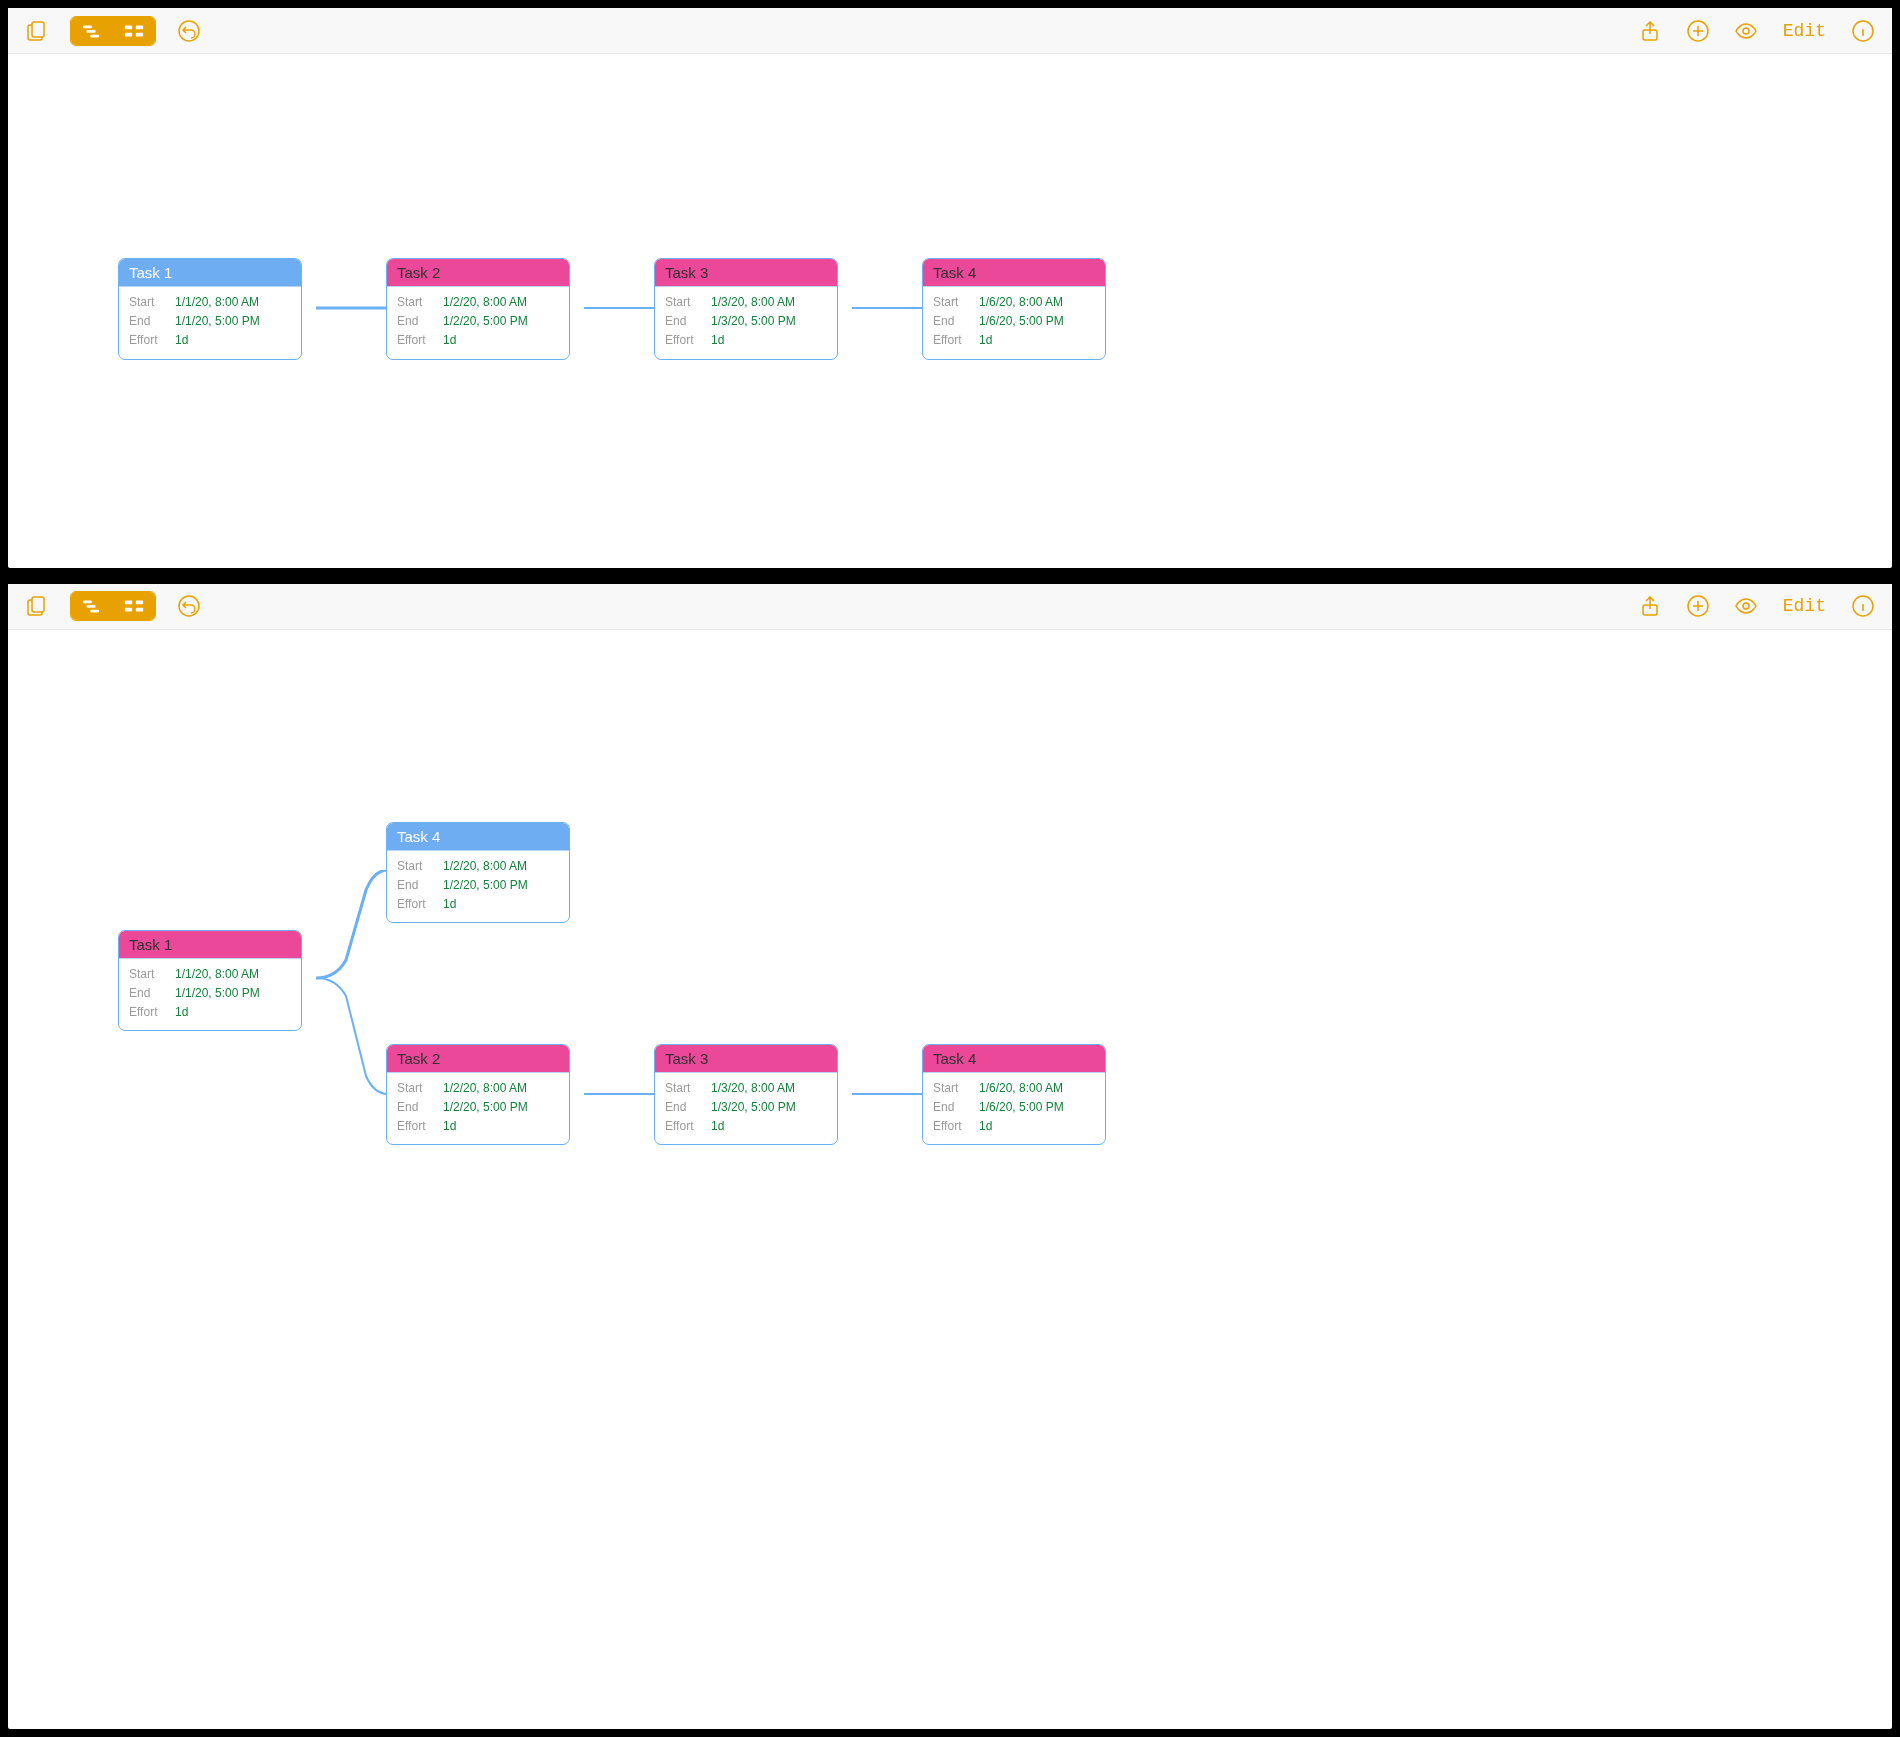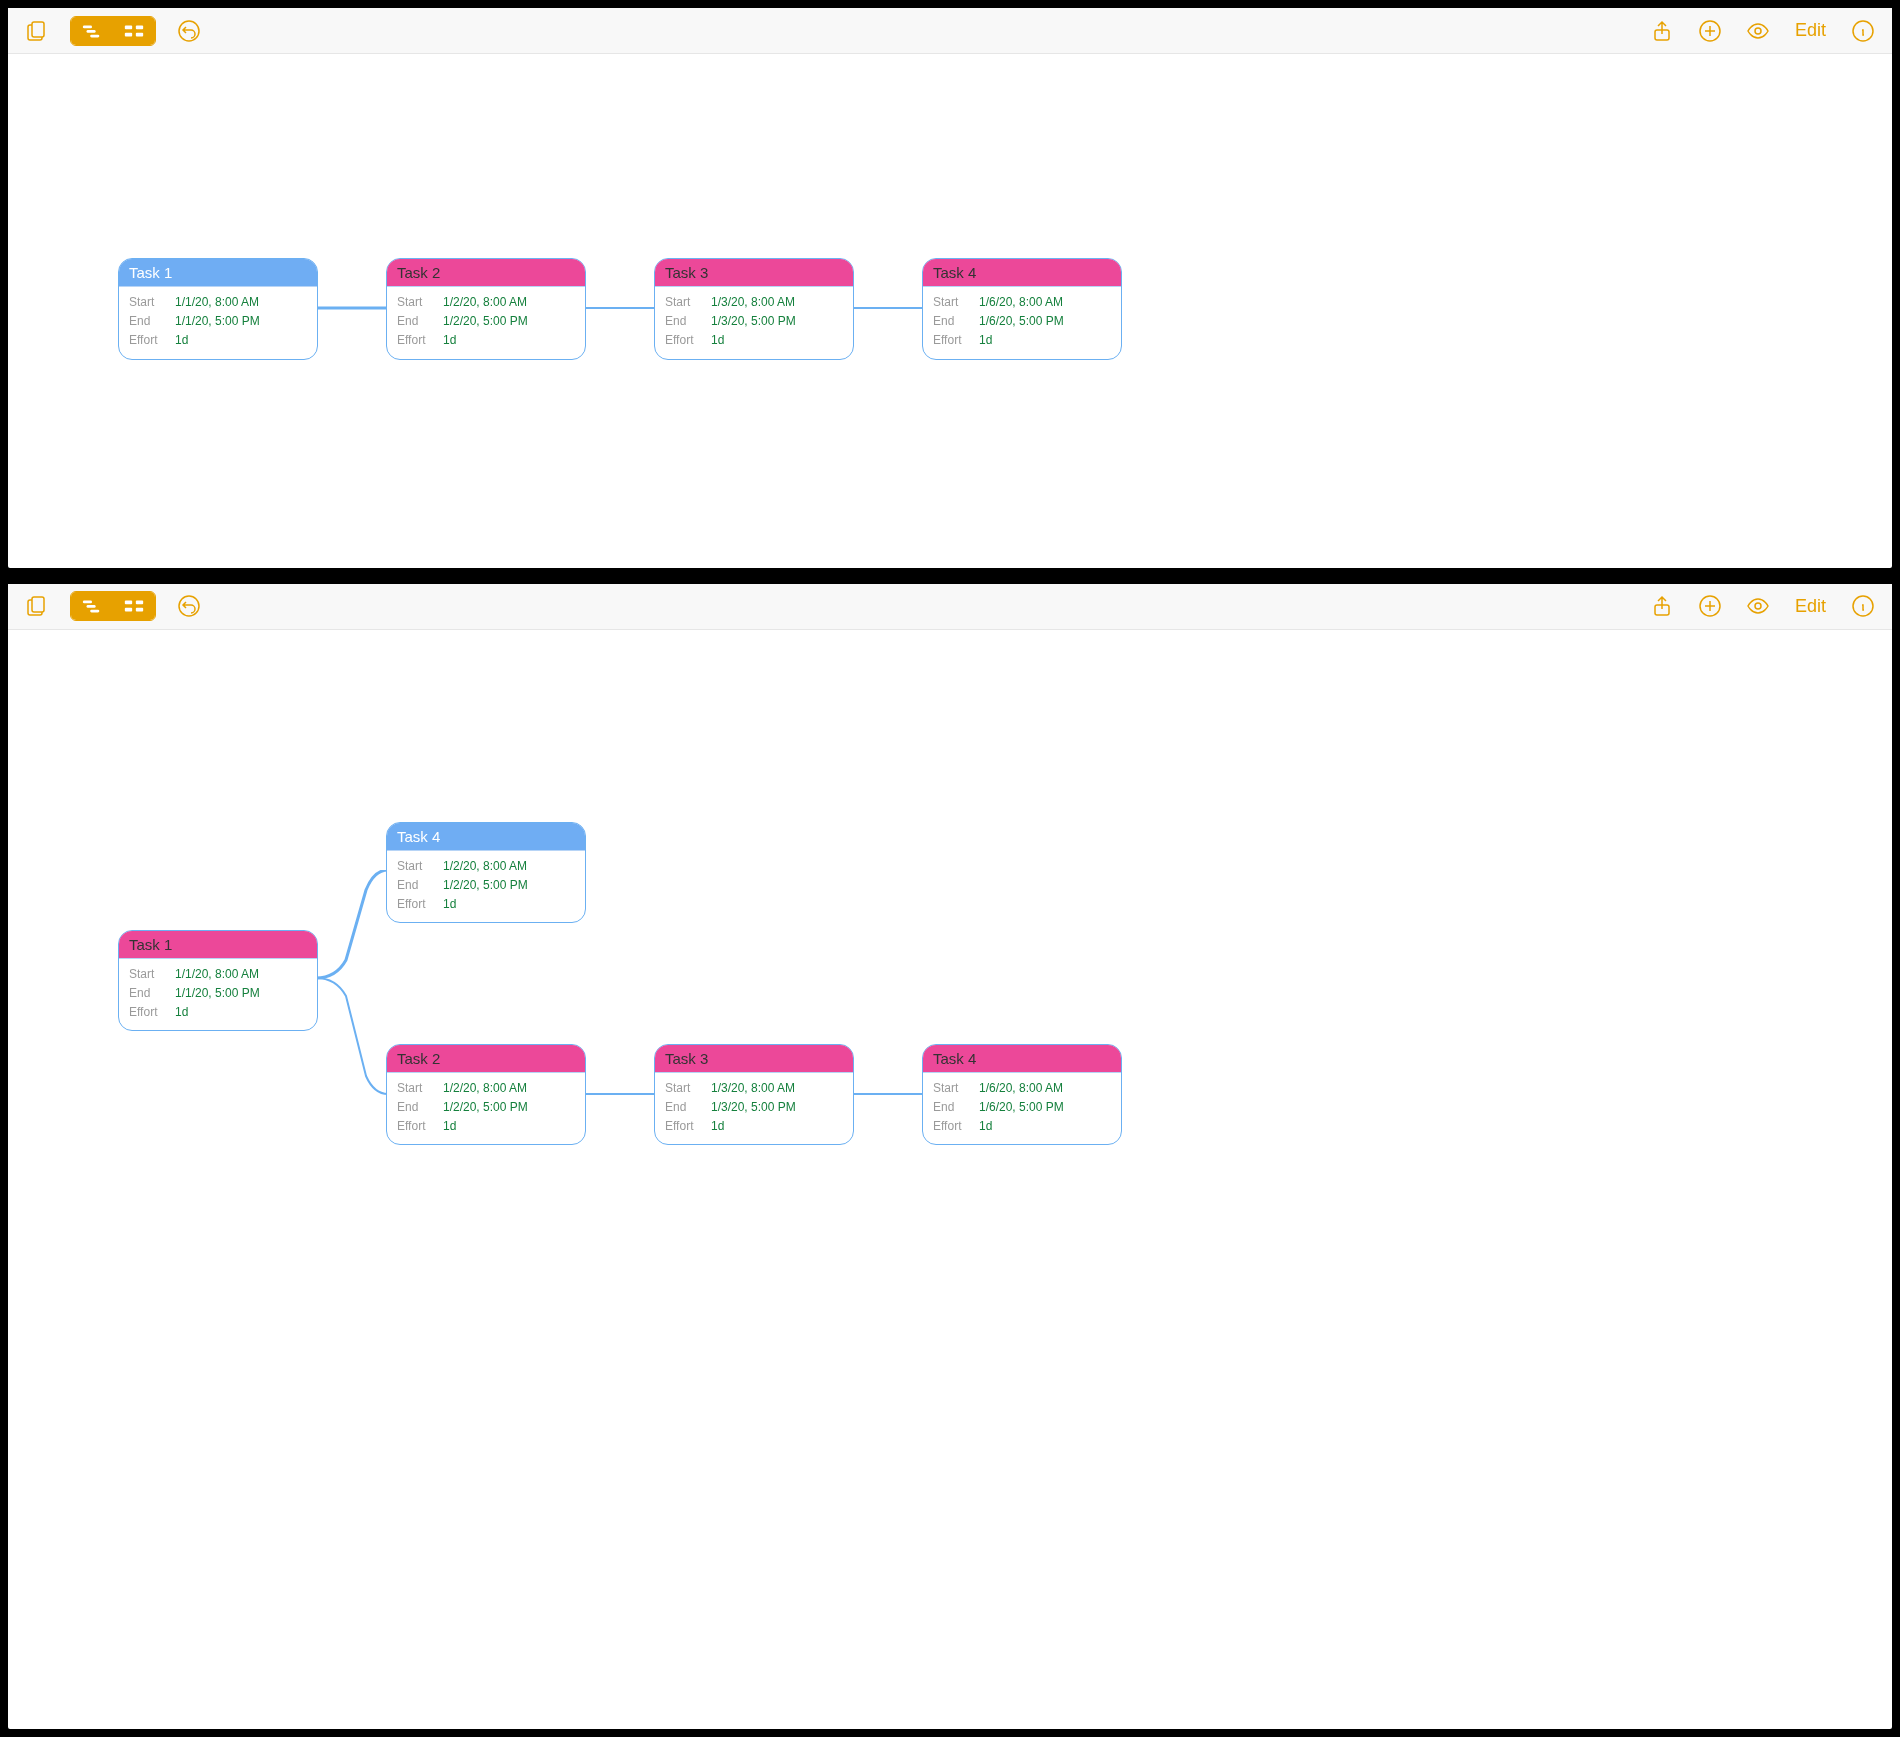--- a/index.html
+++ b/index.html
@@ -57,31 +57,32 @@
     background: #fff;
     cursor: pointer;
   }
   .seg .seg-item.active { background: #e7a100; color: #fff; }
   .seg .seg-item svg { width: 22px; height: 16px; fill: currentColor; }
   .edit-btn {
     color: #e7a100;
     font-size: 18px;
     padding: 0 4px;
     cursor: pointer;
+    font-family: Liberation Mono, monospace;
   }
   .canvas {
     flex: 1;
     position: relative;
     overflow: hidden;
   }
   .task-card {
     position: absolute;
-    width: 200px;
+    width: 184px;
     border: 1.5px solid #6bb0f2;
-    border-radius: 14px;
+    border-radius: 7px;
     background: #fff;
     overflow: hidden;
     cursor: move;
   }
   .task-header {
     height: 28px;
     background: #ec4899;
     color: #333;
     font-size: 15px;
     display: flex;

